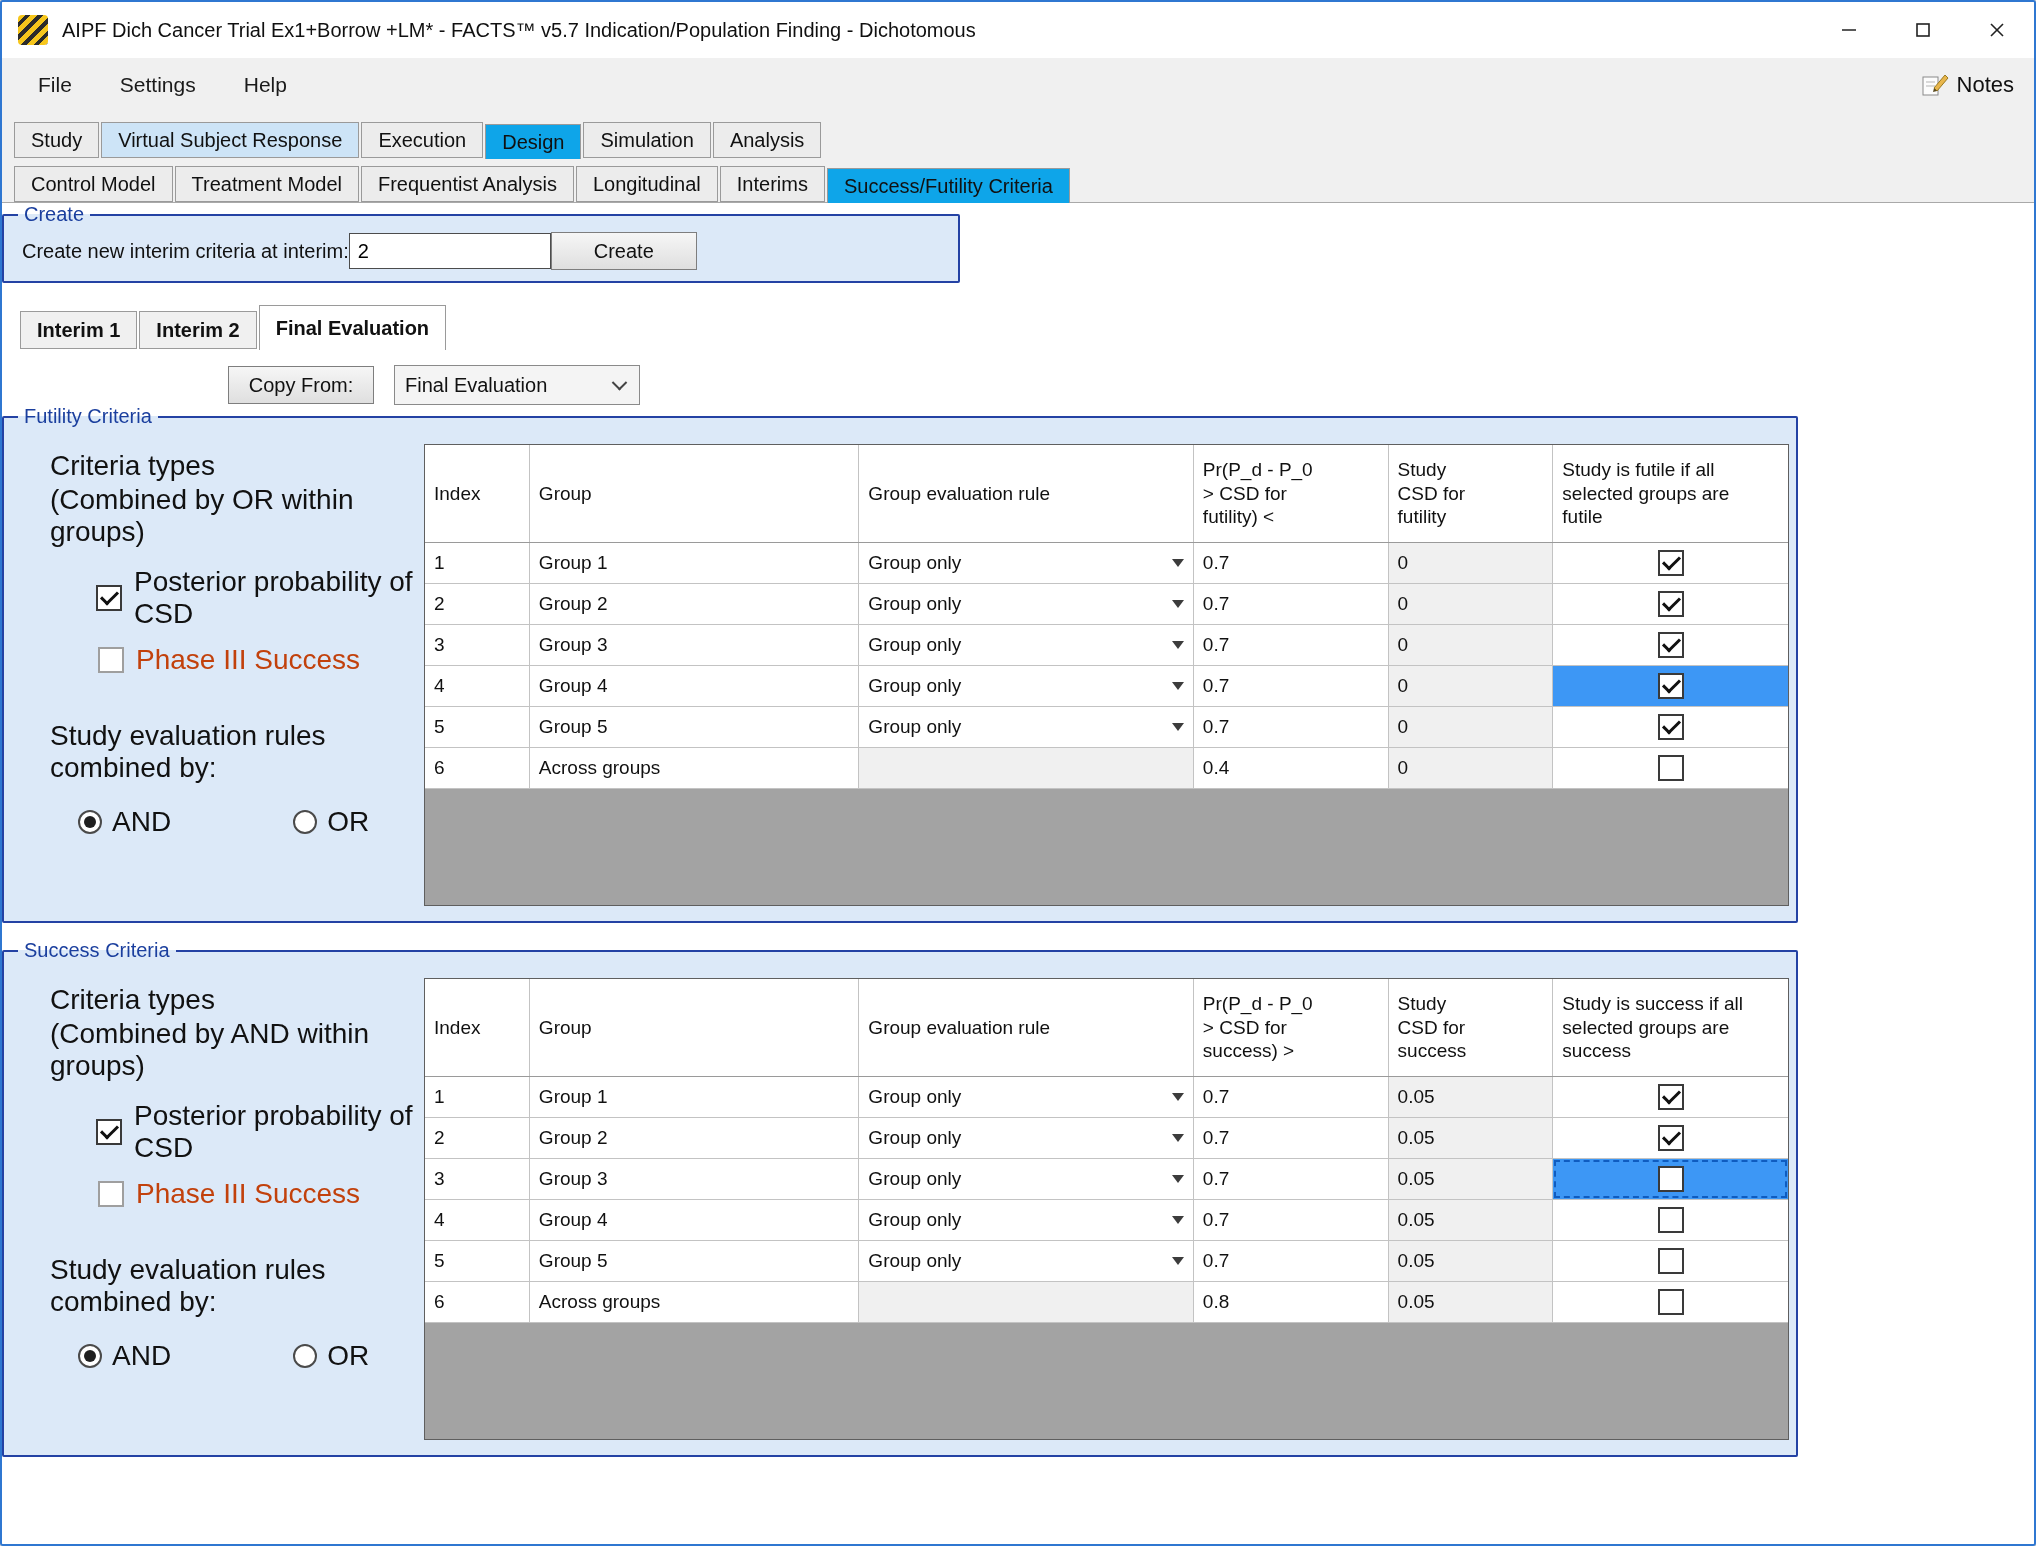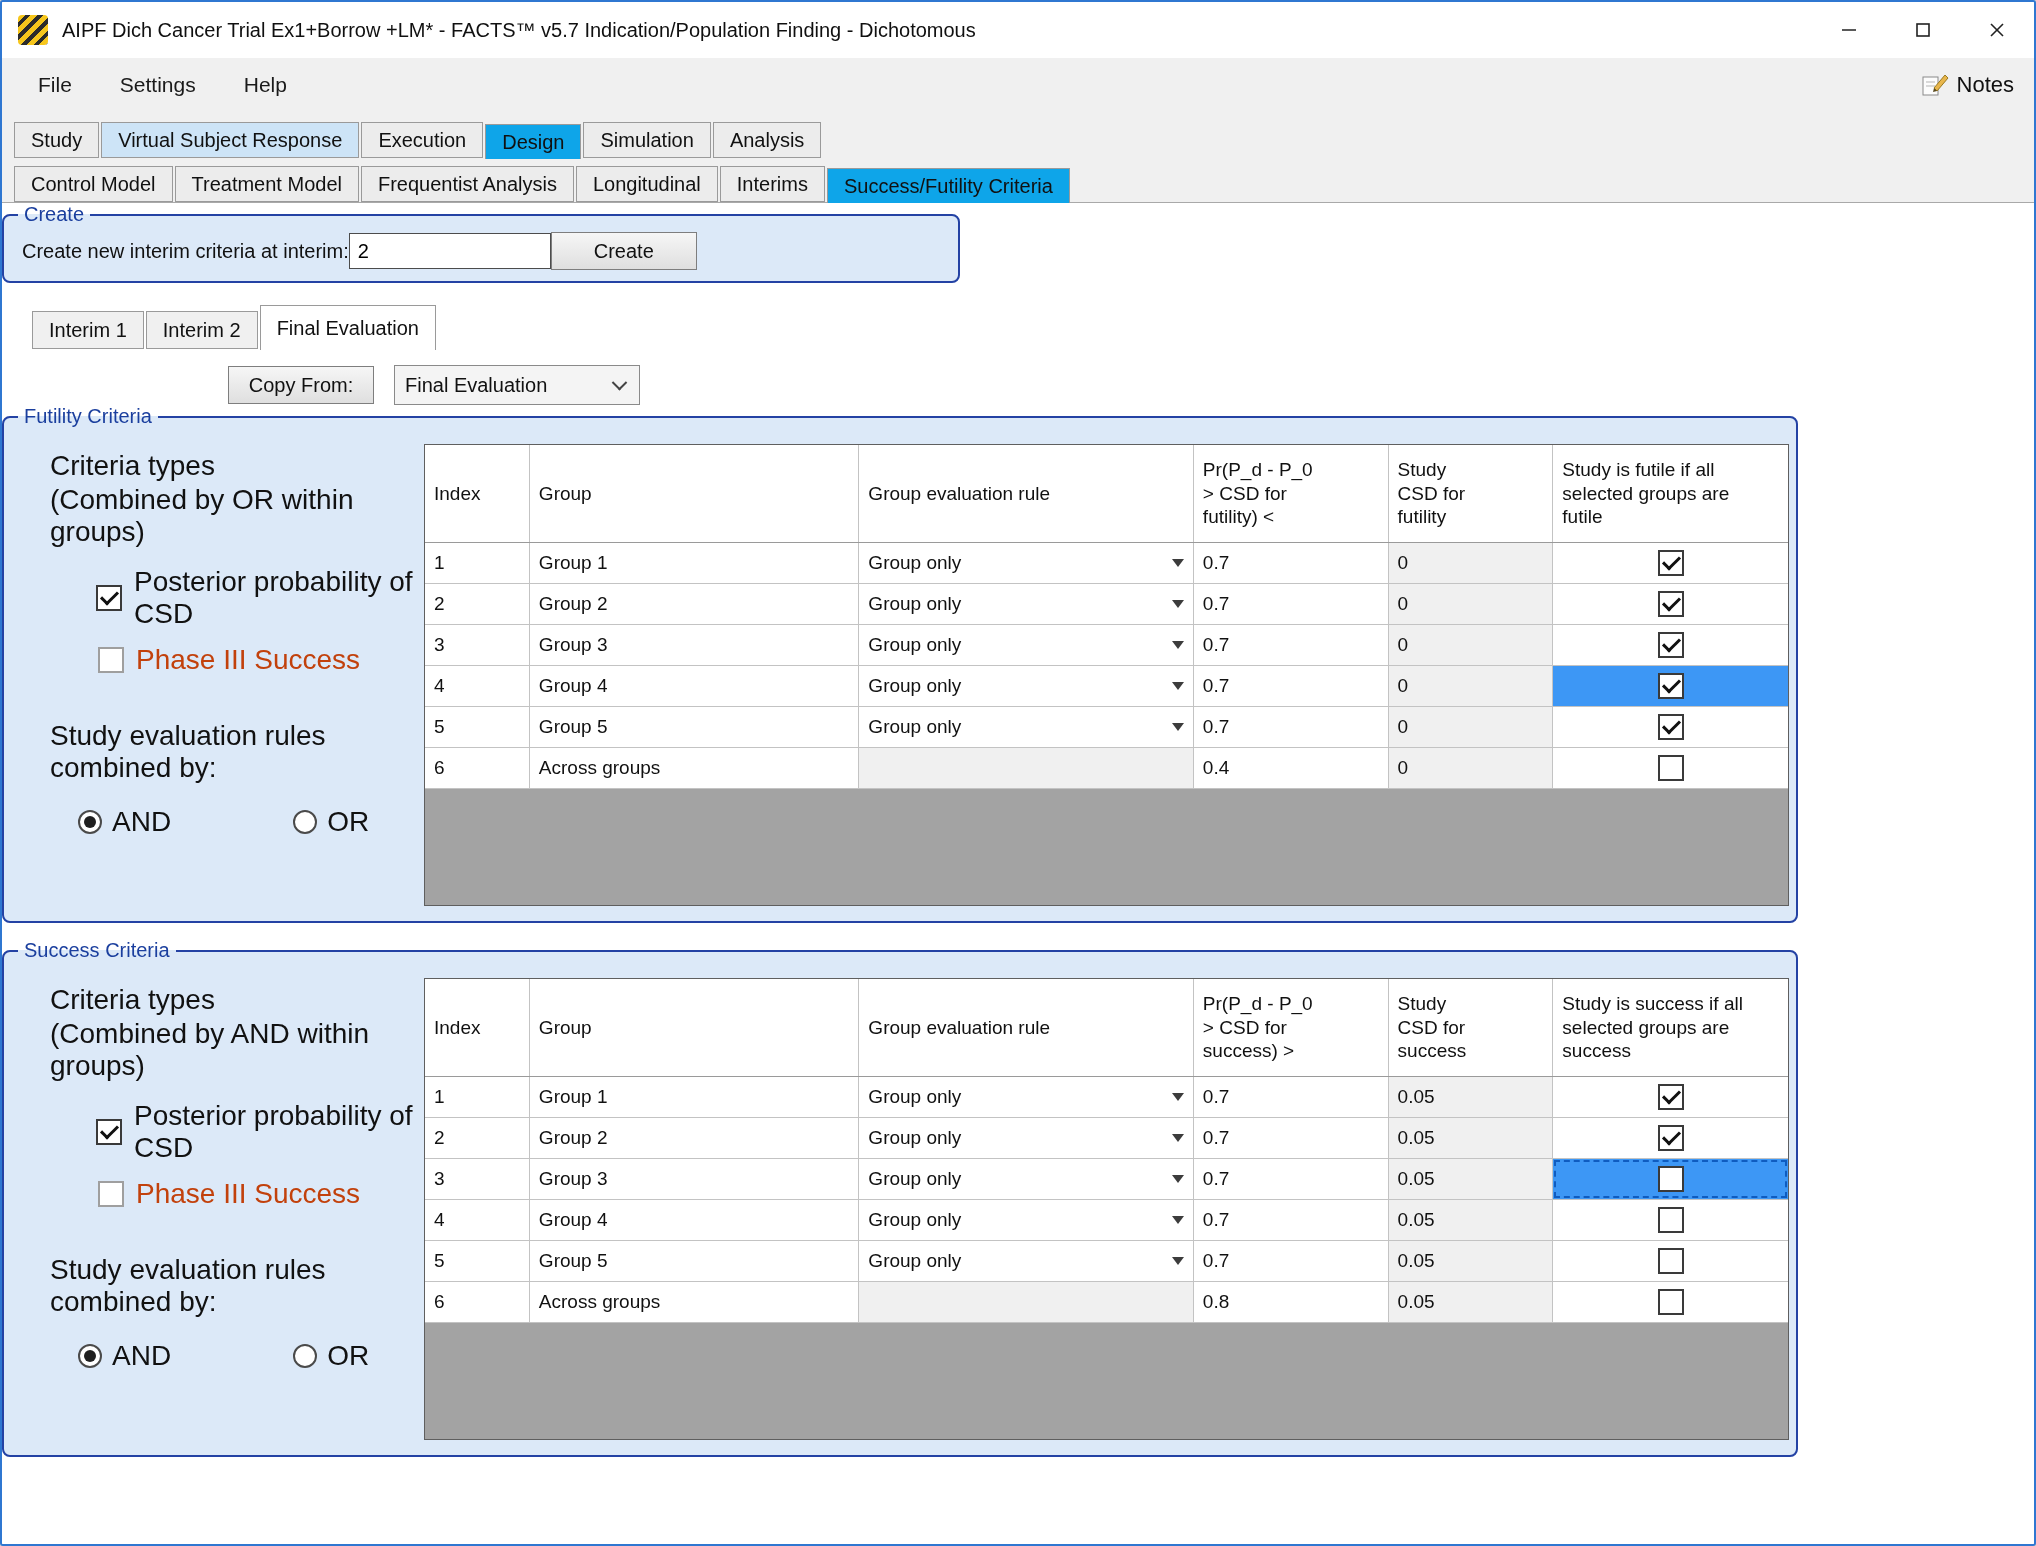--- a/index.html
+++ b/index.html
@@ -42,42 +42,42 @@
   }
   .tab.hilite { background:var(--tab-highlight-bg,#cde4f7); }
   .tab.selected { background:#0ea5e9; height:35px; border-bottom:none; margin-bottom:-1px; z-index:3; position:relative; }
 
   
   .content { flex:1; background:#ffffff; border-top:1px solid #a9a9a9; overflow:hidden; position:relative; z-index:1; }
 
   
   fieldset.groupbox {
     border:2px solid var(--groupbox-border,#2442a4);
-    border-radius:8px;
+    border-radius:2px;
     background:var(--groupbox-bg,#dce9f8);
     padding:0; margin:0;
   }
   fieldset.groupbox > legend {
     font-size:20px; color:var(--legend-text,#1b3f9e);
     padding:0 6px; margin-left:14px;
   }
 
   .create-box { width:958px; margin:16px 0 0 30px; height:80px; }
   .create-row { display:flex; align-items:center; padding:6px 0 0 18px; }
   .create-row .lbl { font-size:20px; }
   .text-input { width:202px; height:36px; font-size:20px; border:1px solid #4c4c4c; padding:0 8px; background:#fff;
                 font-family:"Liberation Sans","DejaVu Sans",sans-serif; }
   .btn {
     min-width:146px; height:38px; font-size:20px;
     background:linear-gradient(#f6f6f6,#dfdfdf);
     border:1px solid #7e7e7e; color:#111; padding:0 18px;
     font-family:"Liberation Sans","DejaVu Sans",sans-serif;
   }
 
-  .interim-tabs { margin:20px 0 0 30px; height:46px; padding-left:0; }
+  .interim-tabs { margin:20px 0 0 18px; height:46px; padding-left:0;font-weight:bold; }
   .interim-tabs .tab { background:#f0f0f0; height:38px; }
   .interim-tabs .tab.selected { background:#fff; height:45px; }
 
   .copy-row { margin:16px 0 0 226px; display:flex; align-items:center; gap:20px; }
   .combo {
     width:246px; height:40px; border:1px solid #8a8a8a; background:#f4f4f4;
     display:flex; align-items:center; justify-content:space-between;
     font-size:20px; padding:0 14px 0 10px;
   }
   .chev { width:11px; height:11px; border-right:2px solid #444; border-bottom:2px solid #444;

